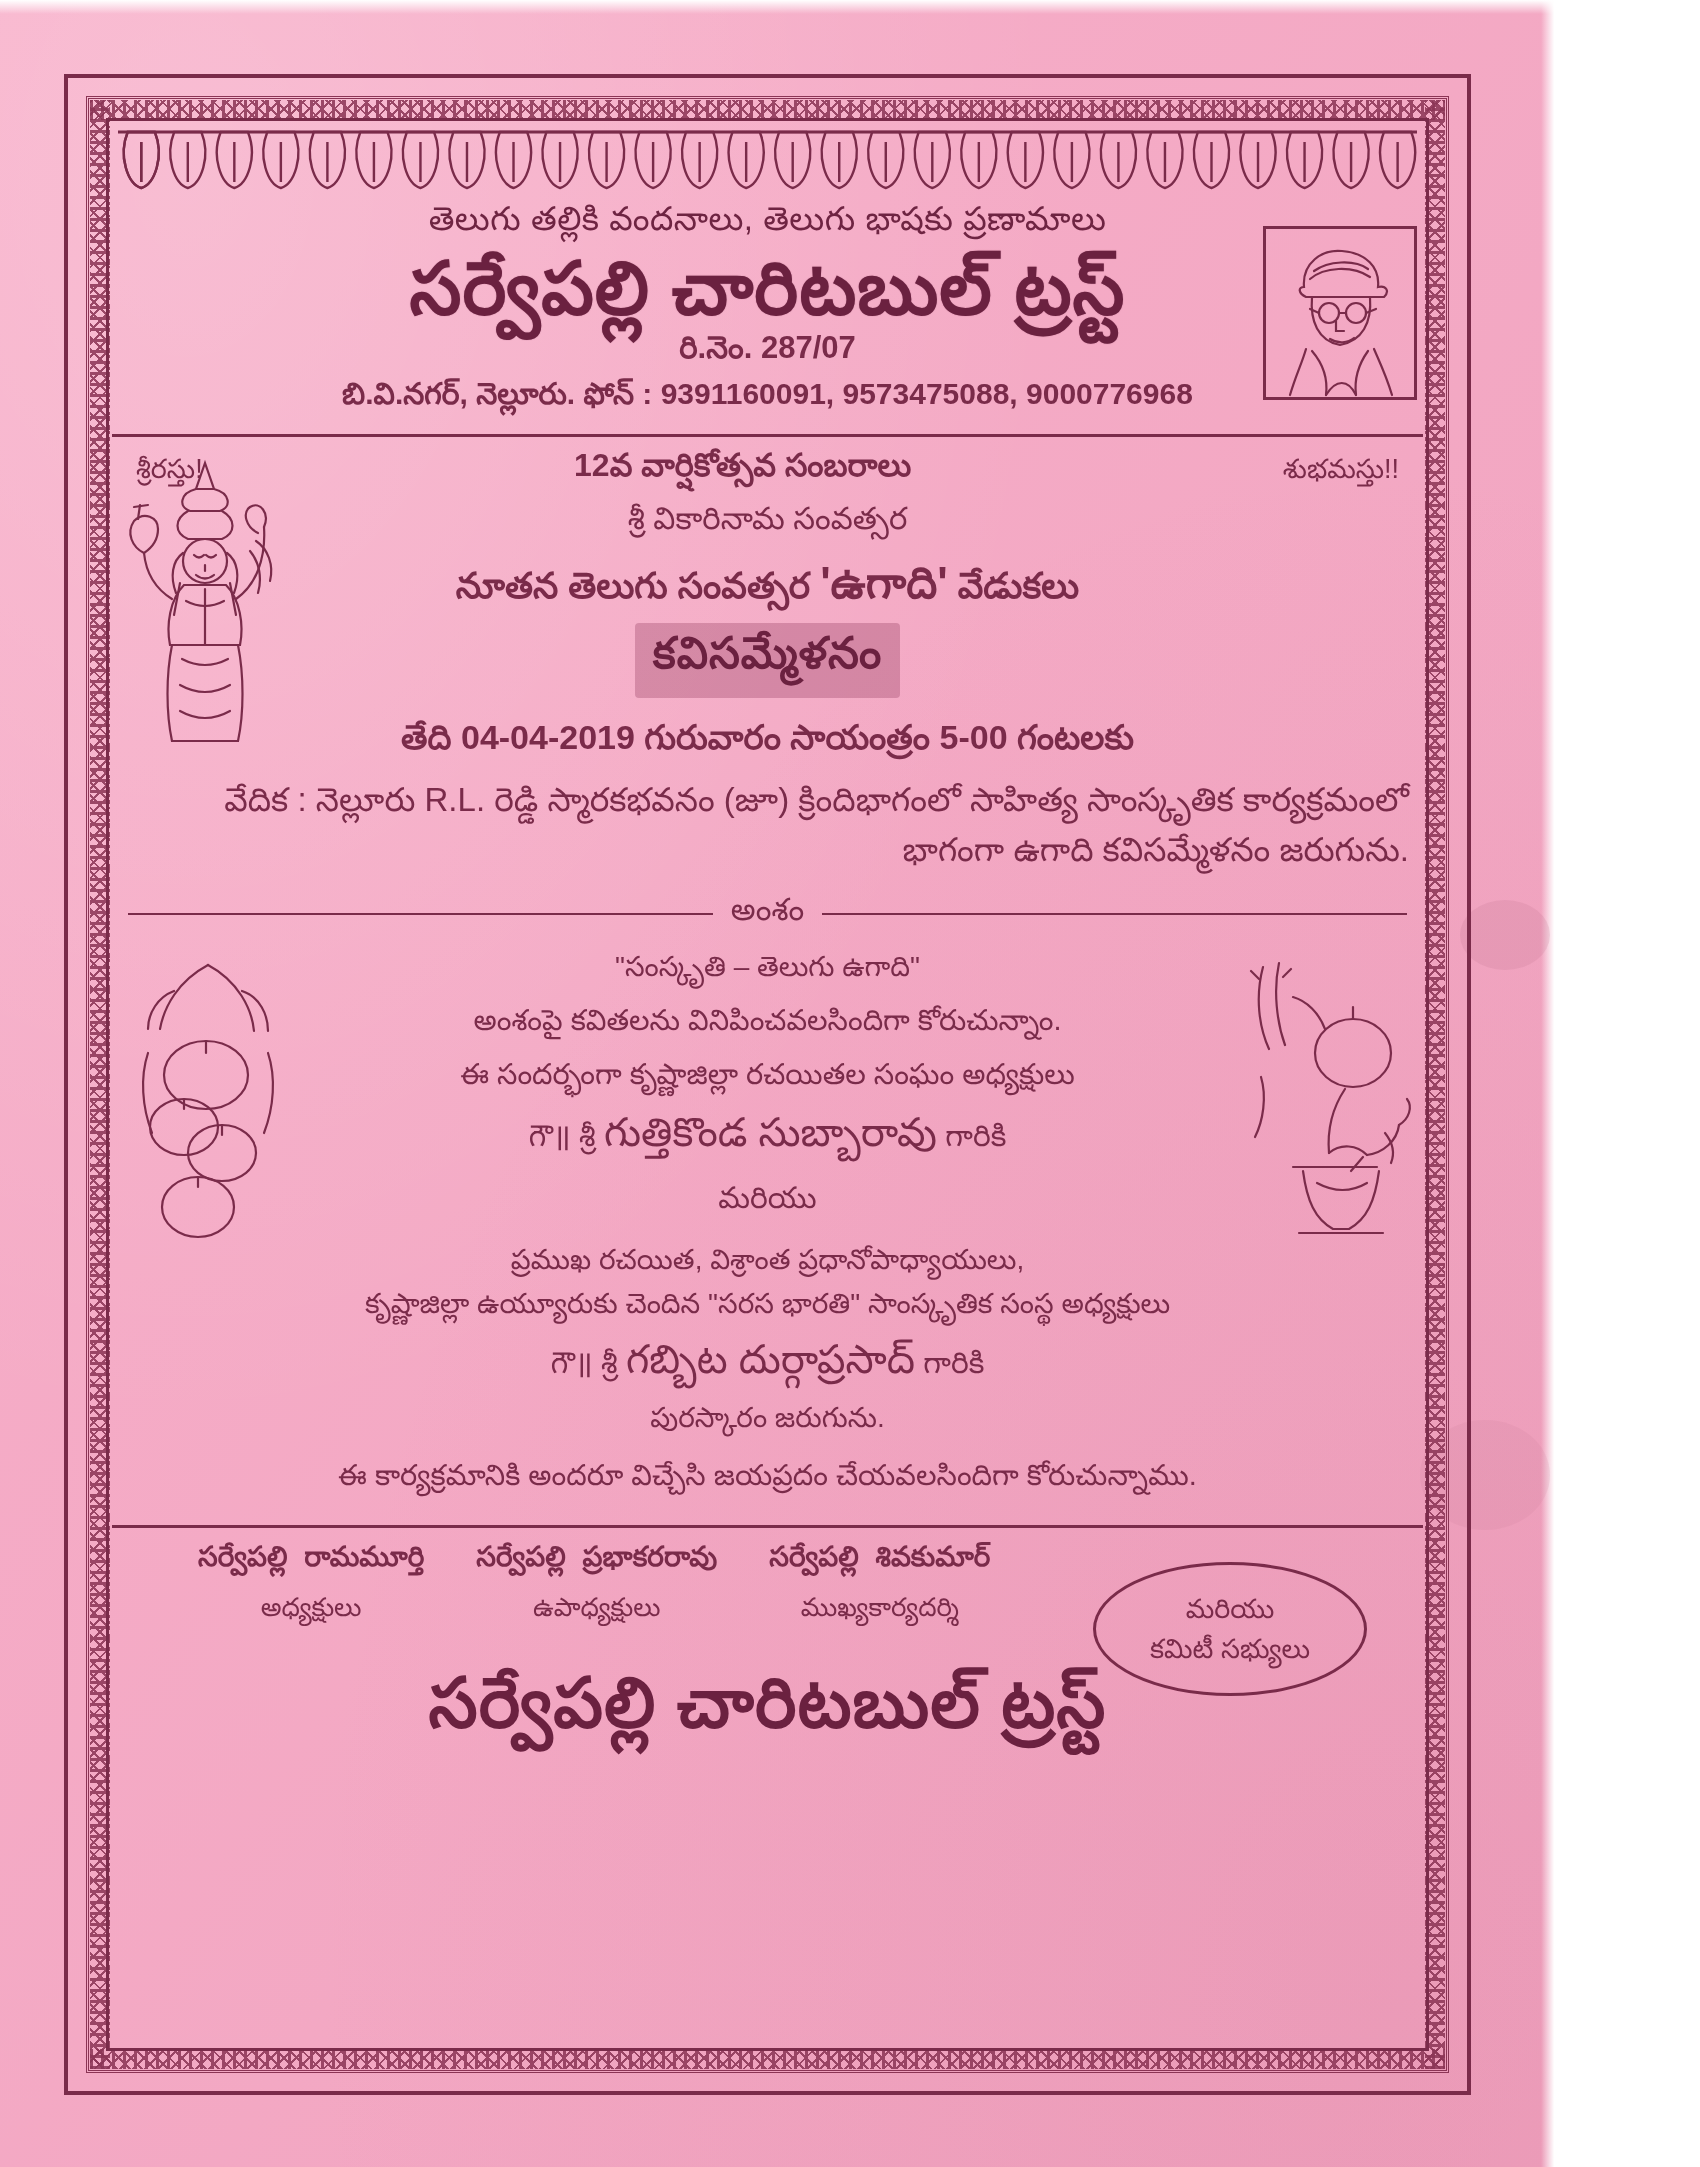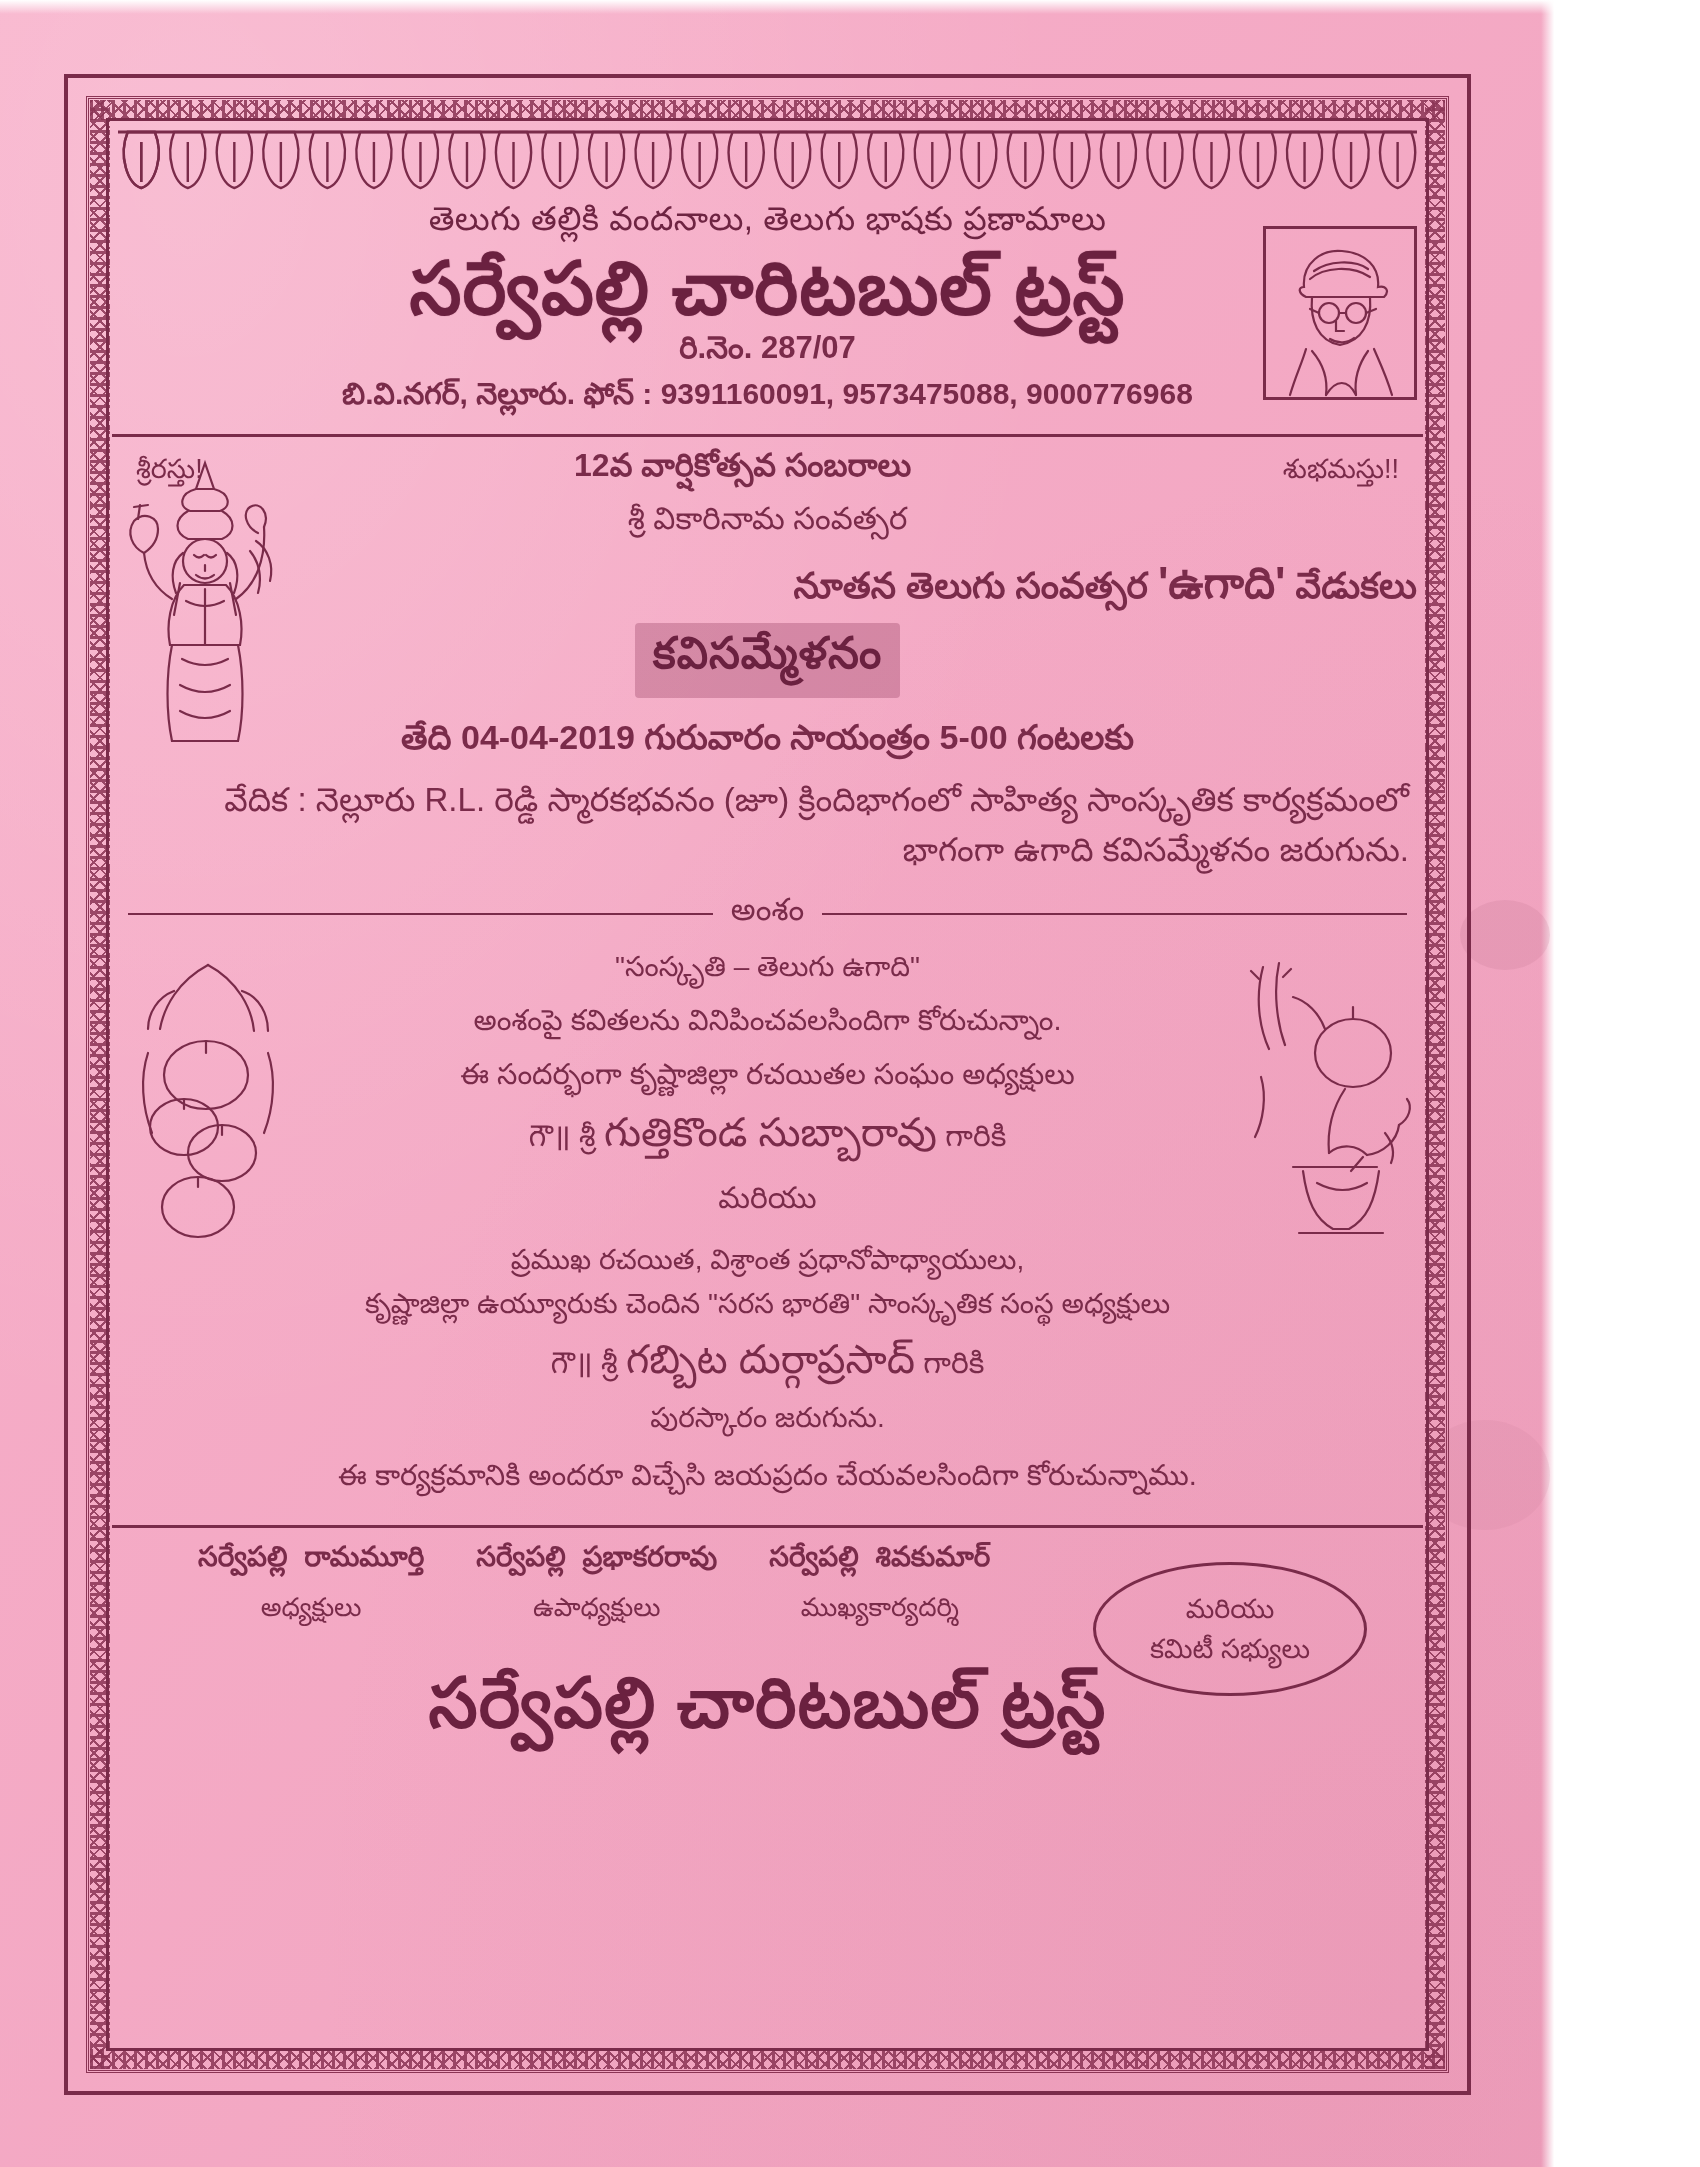--- a/index.html
+++ b/index.html
@@ -138,21 +138,21 @@
   .line-row {
     display: flex; align-items: flex-end; justify-content: space-between;
     padding: 0 18px;
   }
   .side-note { font-size: 27px; }
   .occasion {
     font-size: 32px; font-weight: bold; text-align: center; flex: 1;
   }
   .center-line { text-align: center; }
   .samvatsara { font-size: 31px; margin-top: 10px; }
-  .ugadi-line { font-size: 36px; font-weight: bold; margin-top: 14px; text-align: right; }
+  .ugadi-line { font-size: 36px; font-weight: bold; margin-top: 14px; }
   .ugadi-line .big { font-size: 44px; }
 
   .kavi-badge {
     display: inline-block;
     margin: 4px auto 4px auto;
     padding: 5px 18px 9px 18px;
     font-size: 44px; font-weight: bold;
     color: #6b2140;
     background: rgba(140,50,85,0.30);
     border-radius: 4px;

